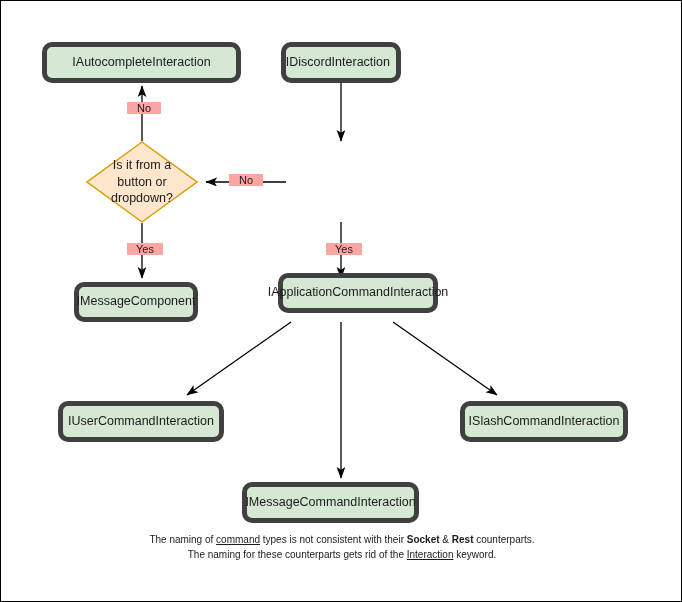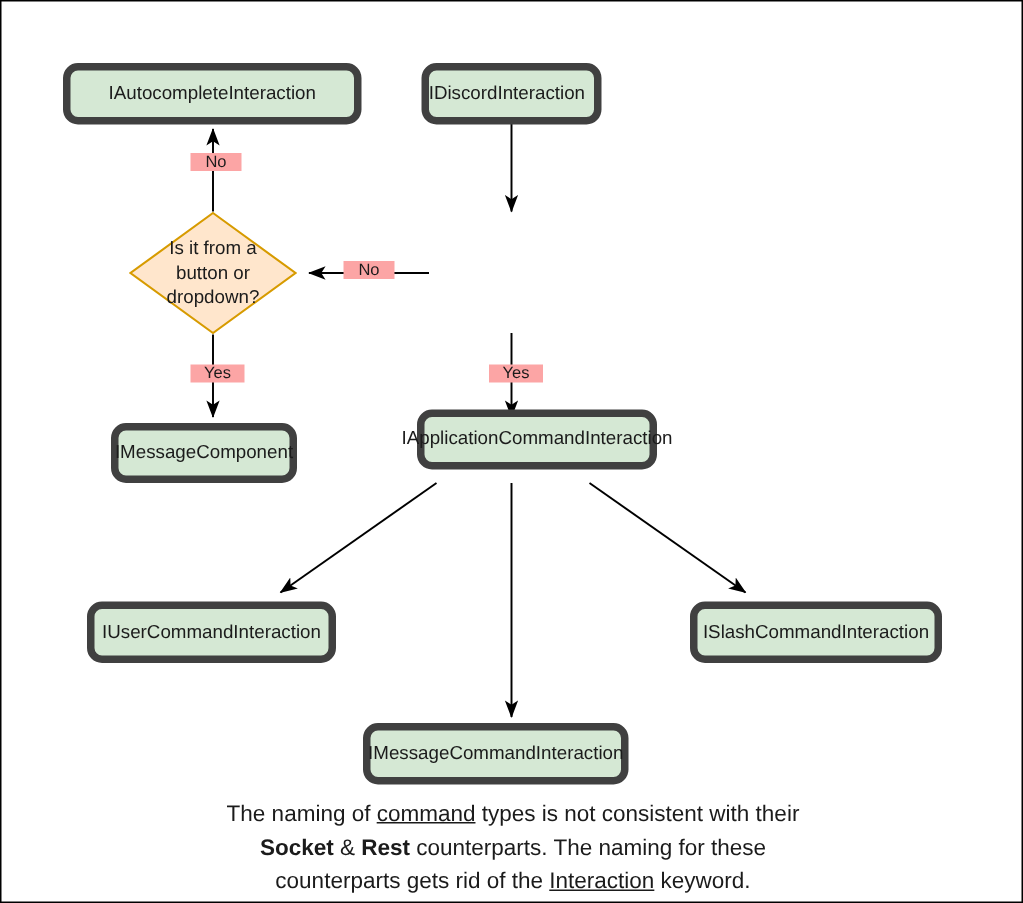--- a/index.html
+++ b/index.html
@@ -73,21 +73,21 @@
     white-space: nowrap;
     z-index: 3;
     text-align: center;
   }
   #caption {
     position: absolute;
     left: 141px;
     top: 531px;
     width: 400px;
     text-align: center;
-    font-size: 15px;
+    font-size: 10px;
     line-height: 1.5;
     color: #1b1b1b;
     z-index: 3;
   }
   #caption b { font-weight: bold; }
   #caption u { text-decoration: underline; }
 </style>
 </head>
 <body>
 

